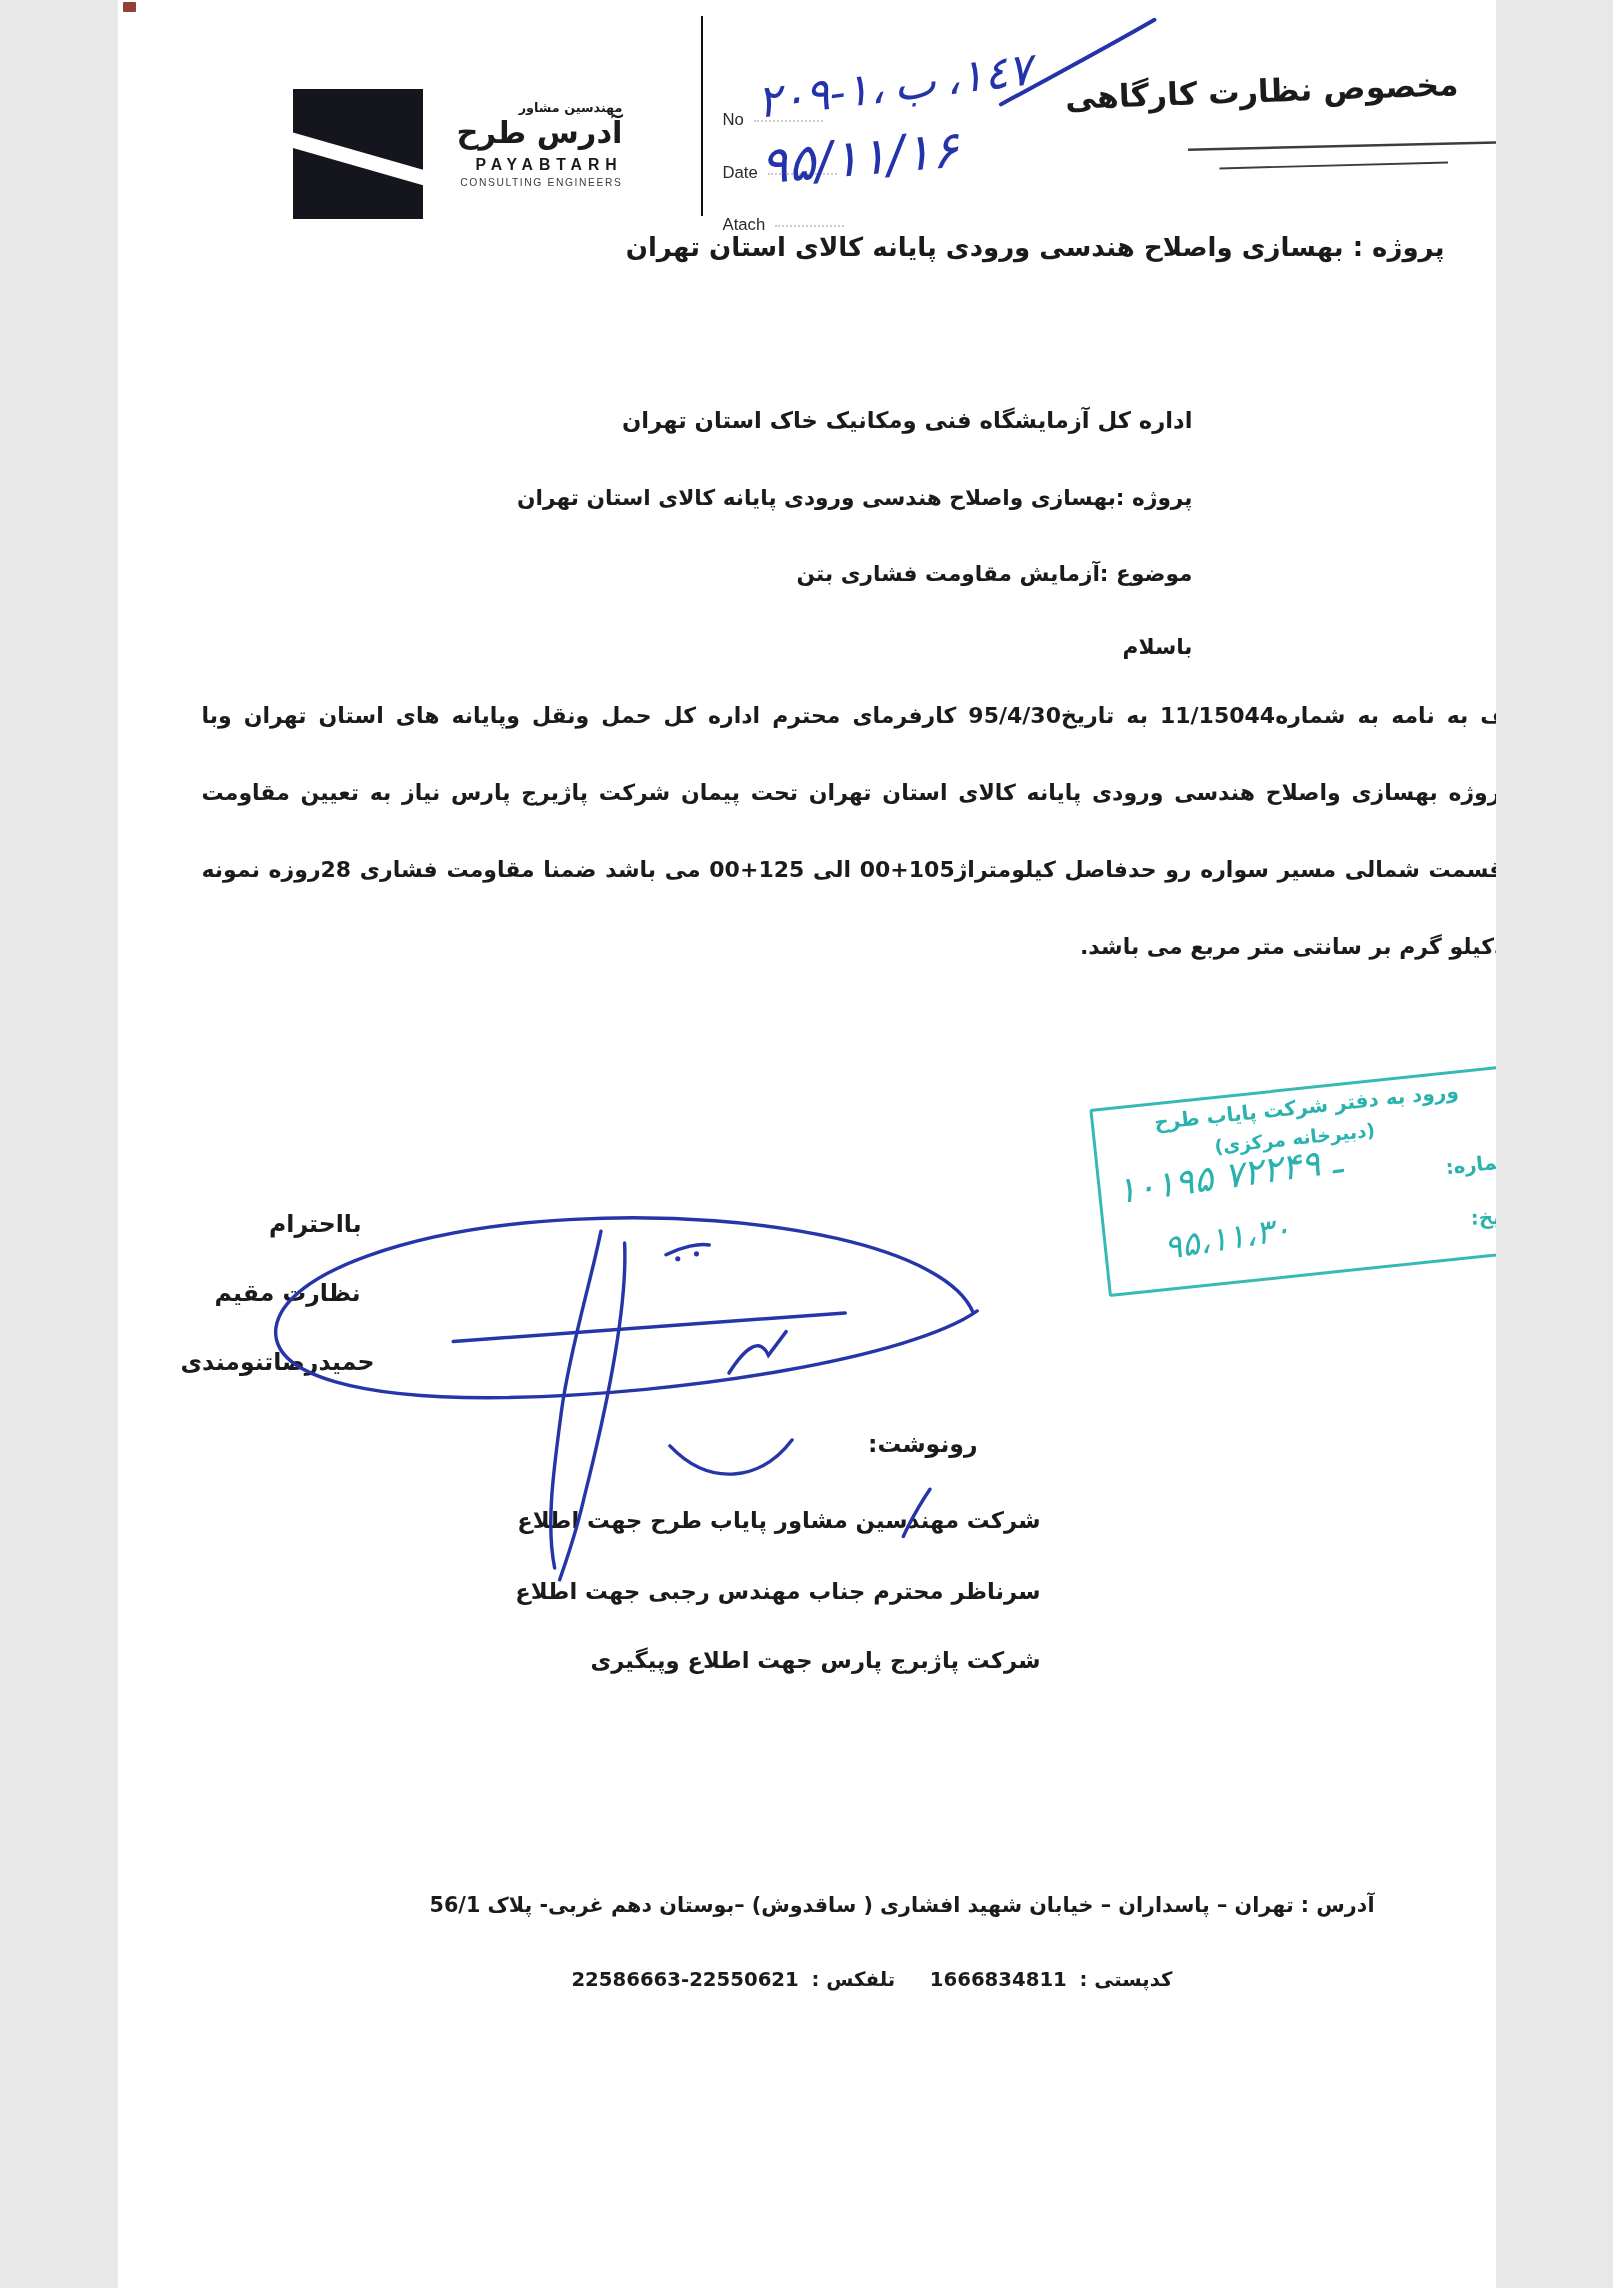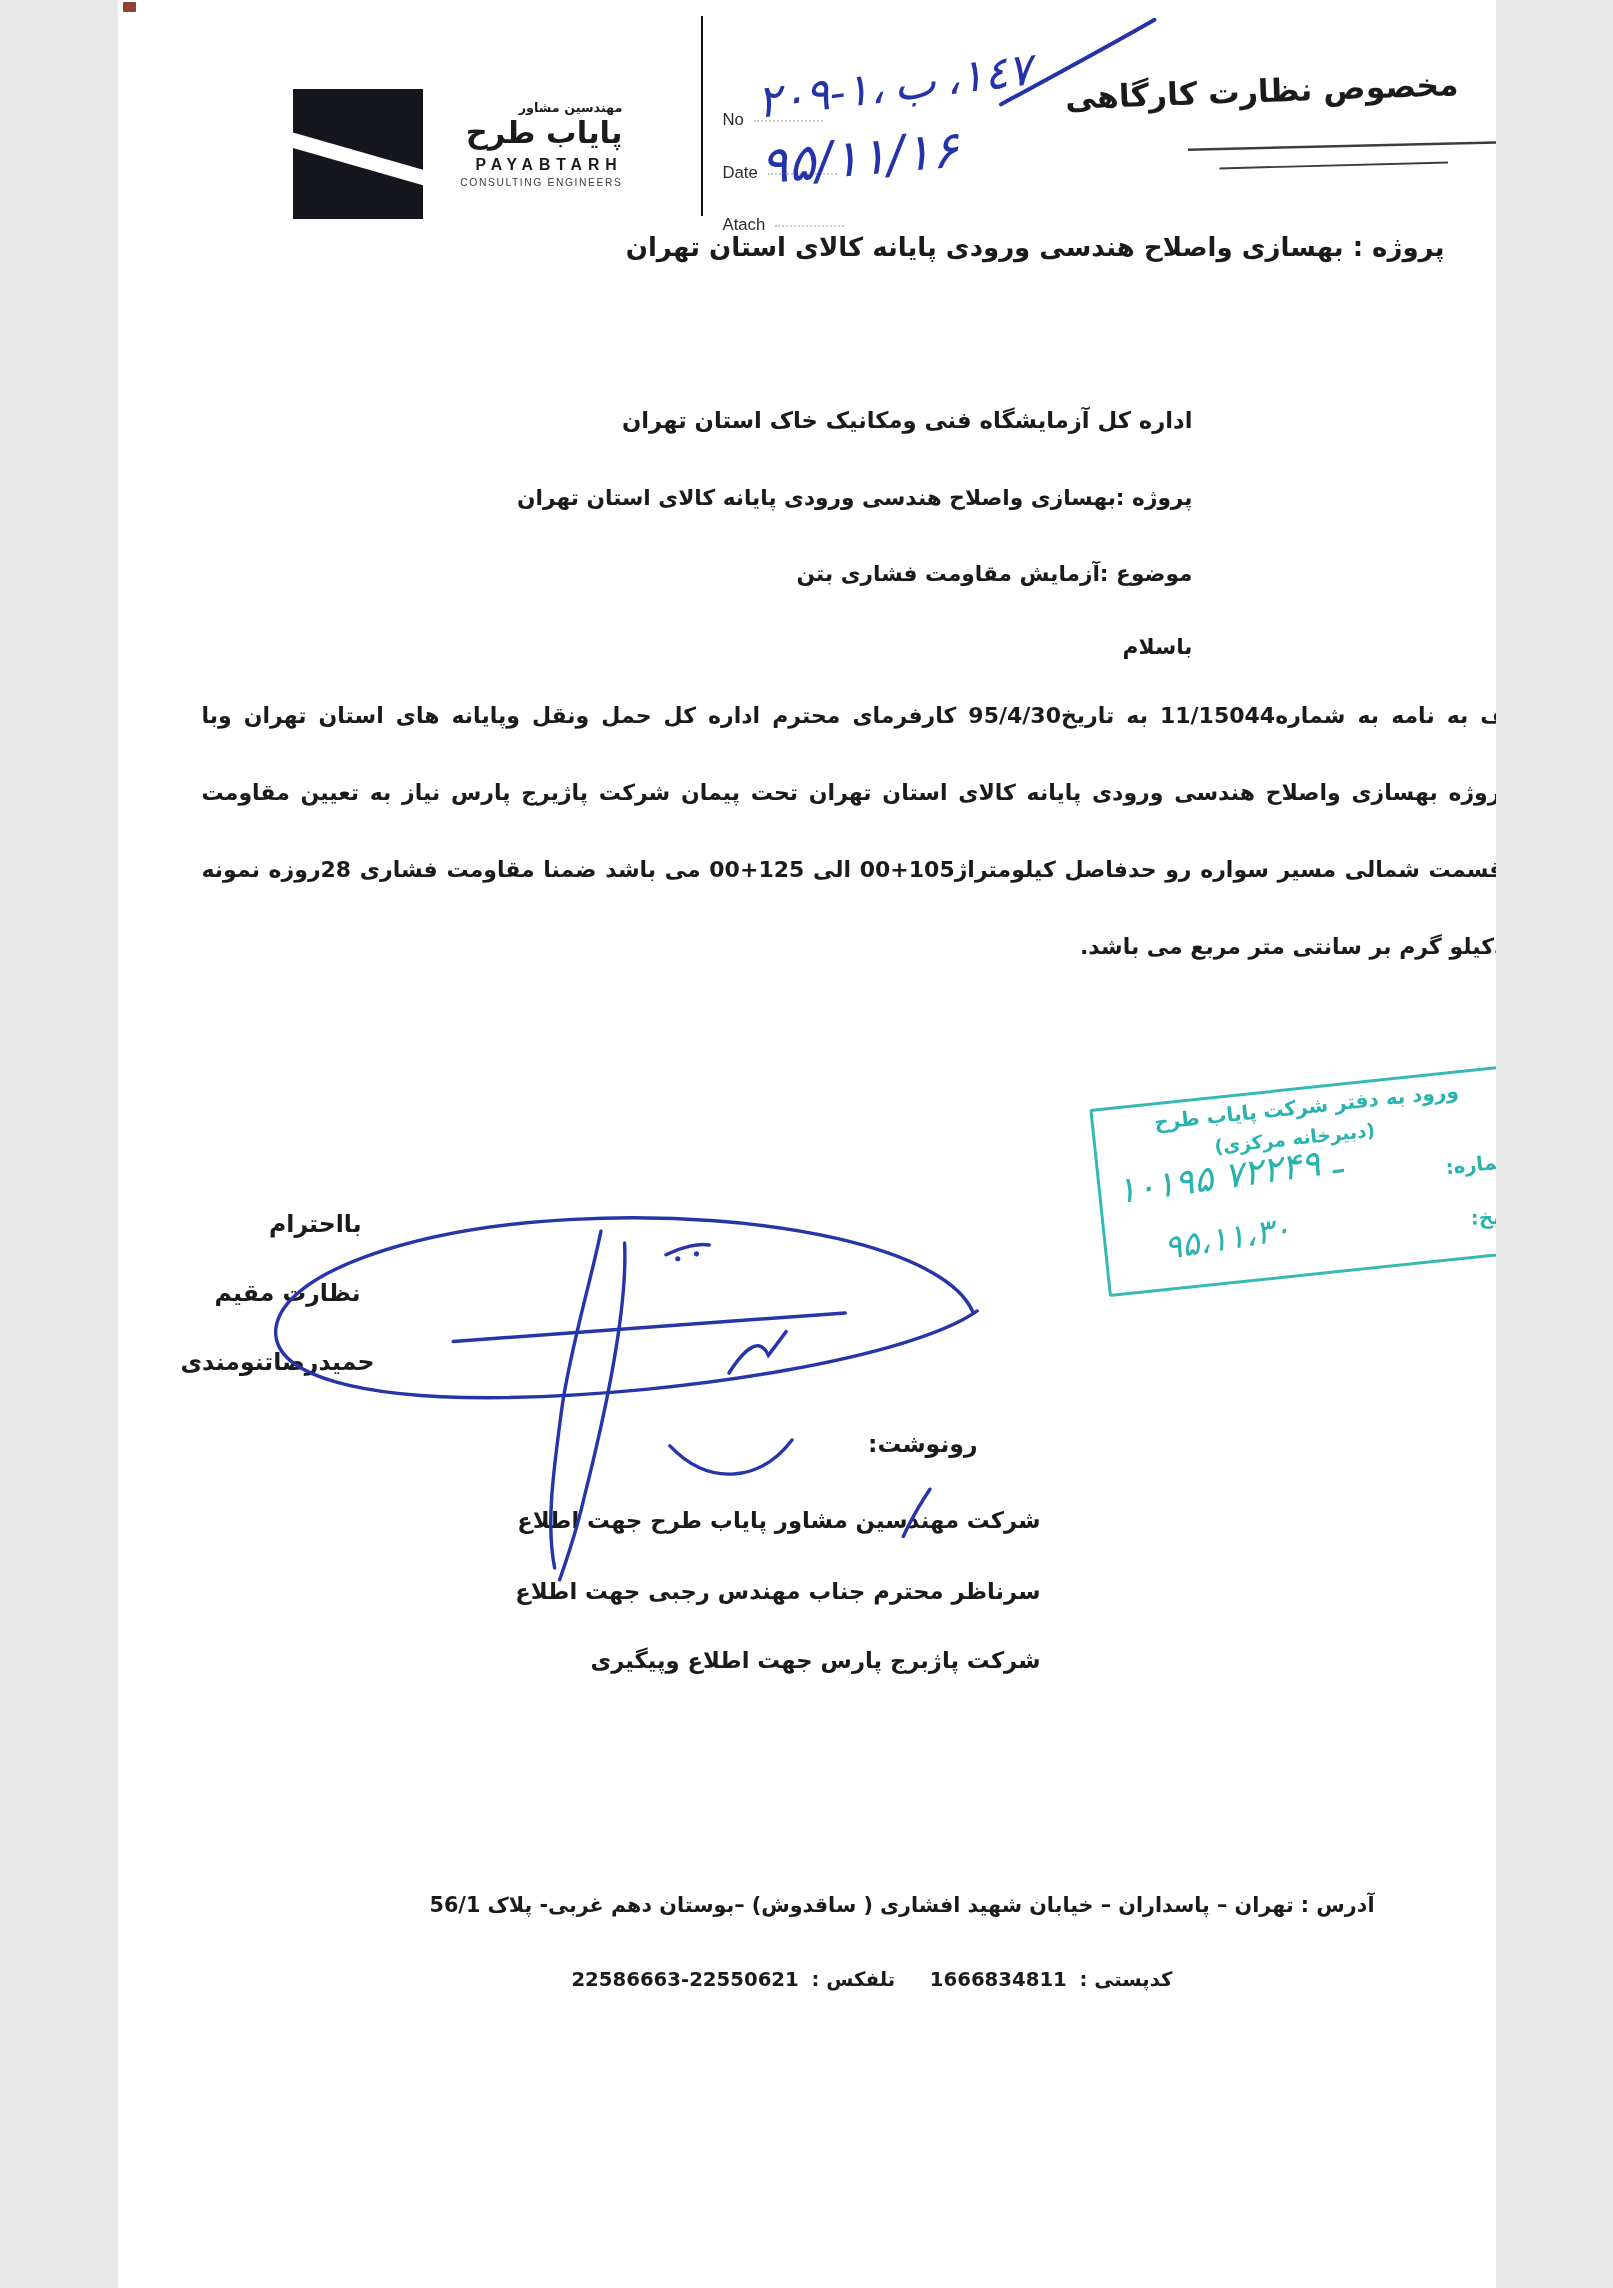--- a/index.html
+++ b/index.html
@@ -94,21 +94,21 @@
 
   <div class="speck speck-tl"></div>
   <div class="speck speck-tr"></div>
 
   <div class="abs logo">
     <div class="stripe"></div>
   </div>
 
   <div class="abs brand">
     <div class="fa-small">مهندسین مشاور</div>
-    <div class="fa-big">پایاب طرح</div>
+    <div class="fa-big">آدرس طرح</div>
     <div class="en">PAYABTARH</div>
     <div class="en-sub">CONSULTING ENGINEERS</div>
   </div>
 
   <div class="abs divider"></div>
 
   <div class="abs fld fld-no">
     <span>No</span><span class="dots"></span>
   </div>
   <div class="abs fld fld-date">

